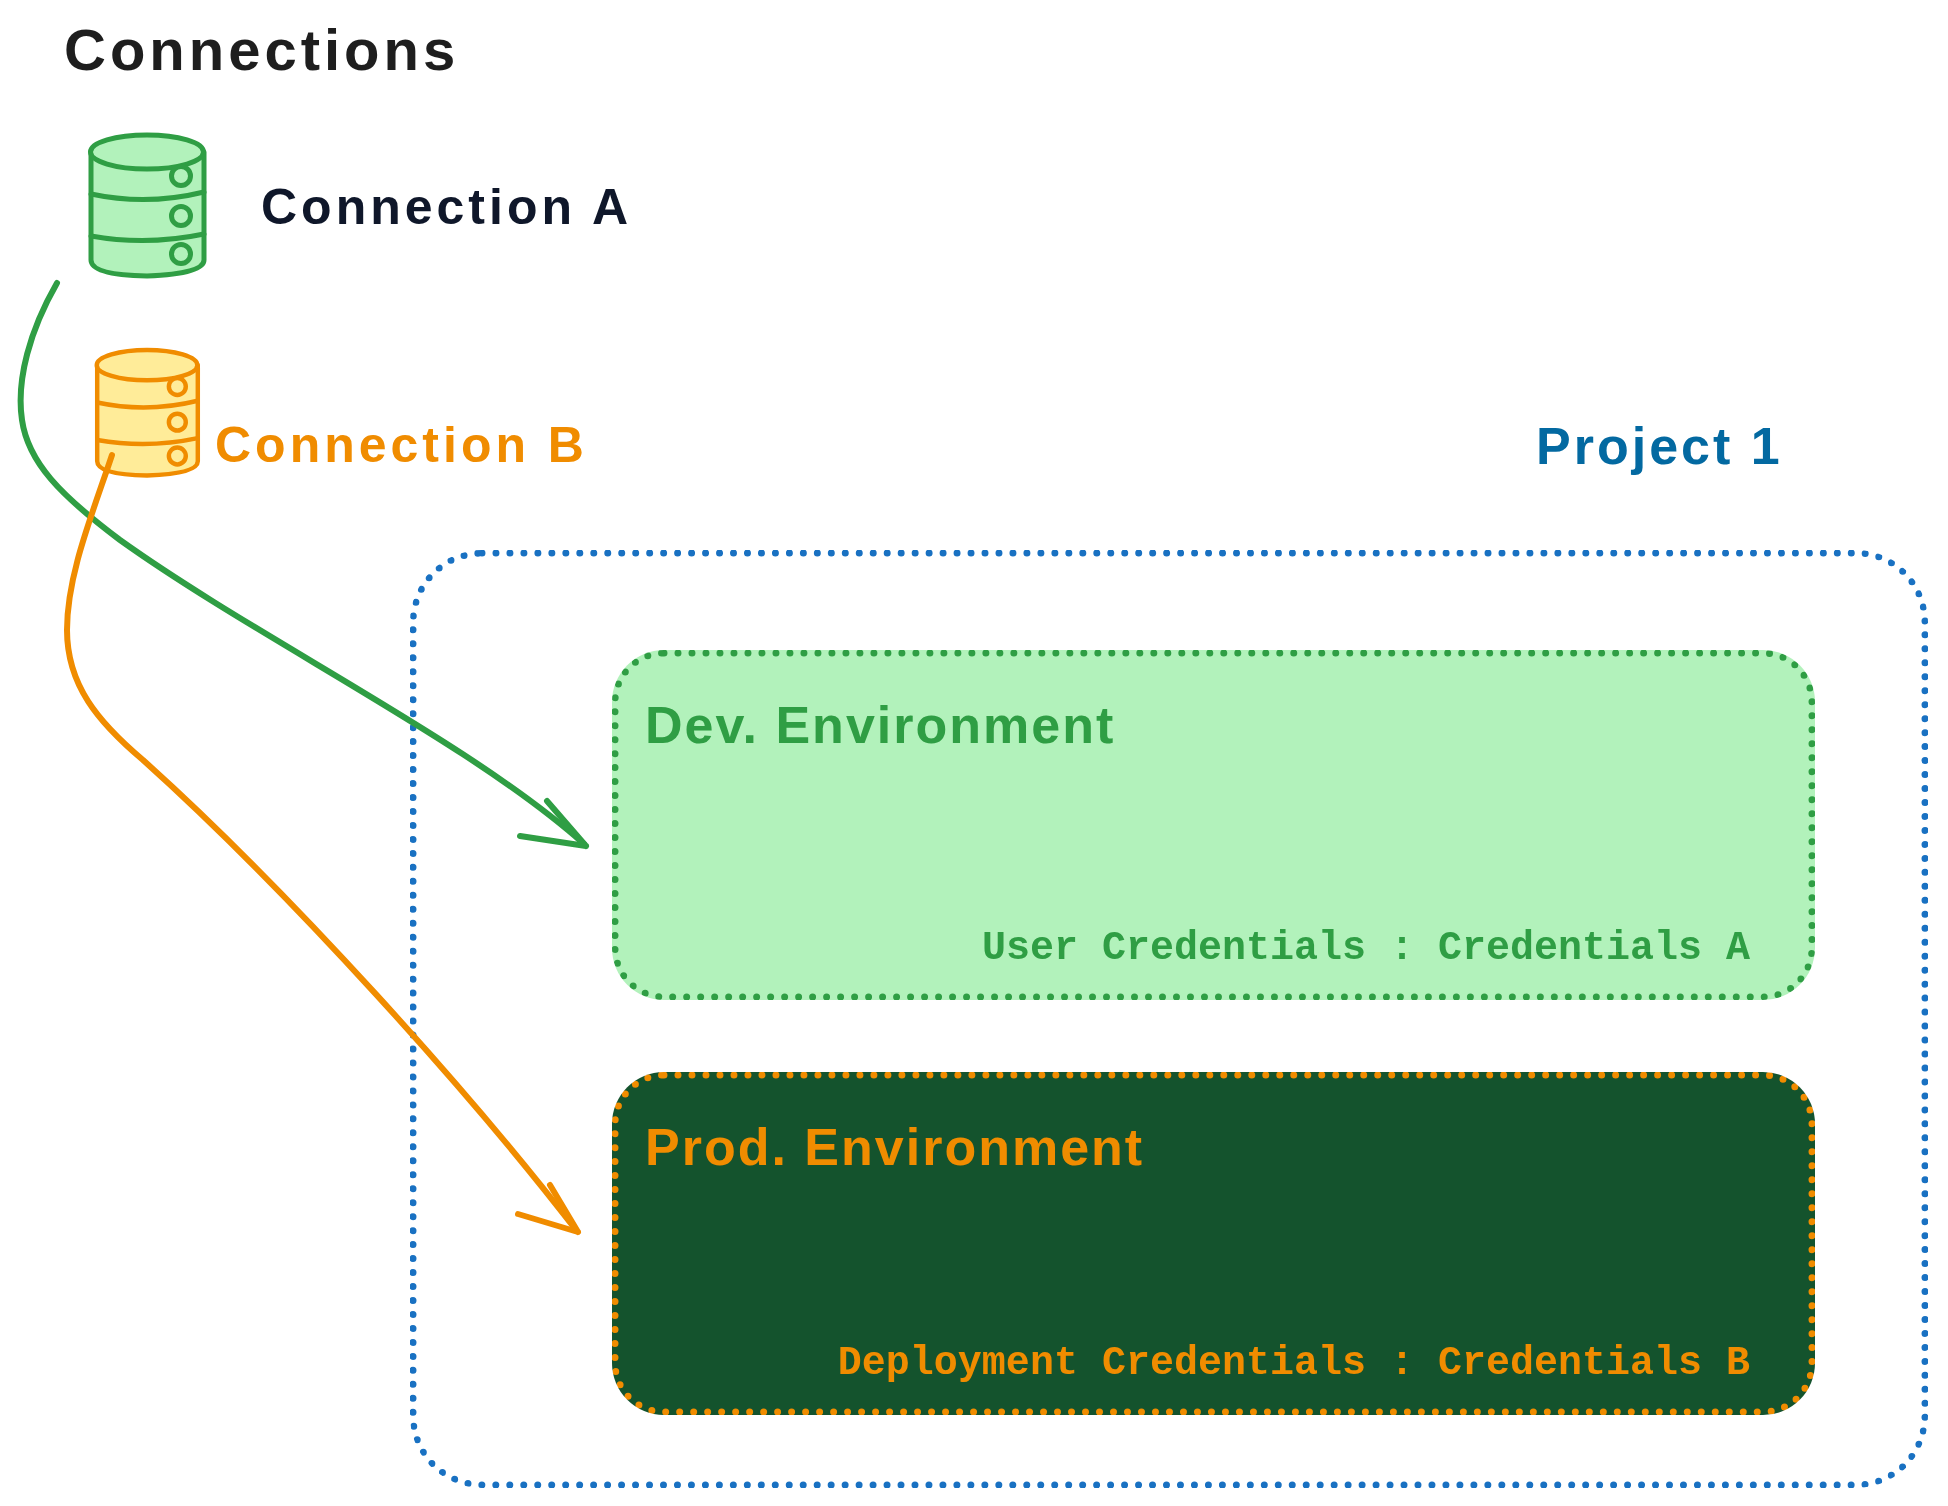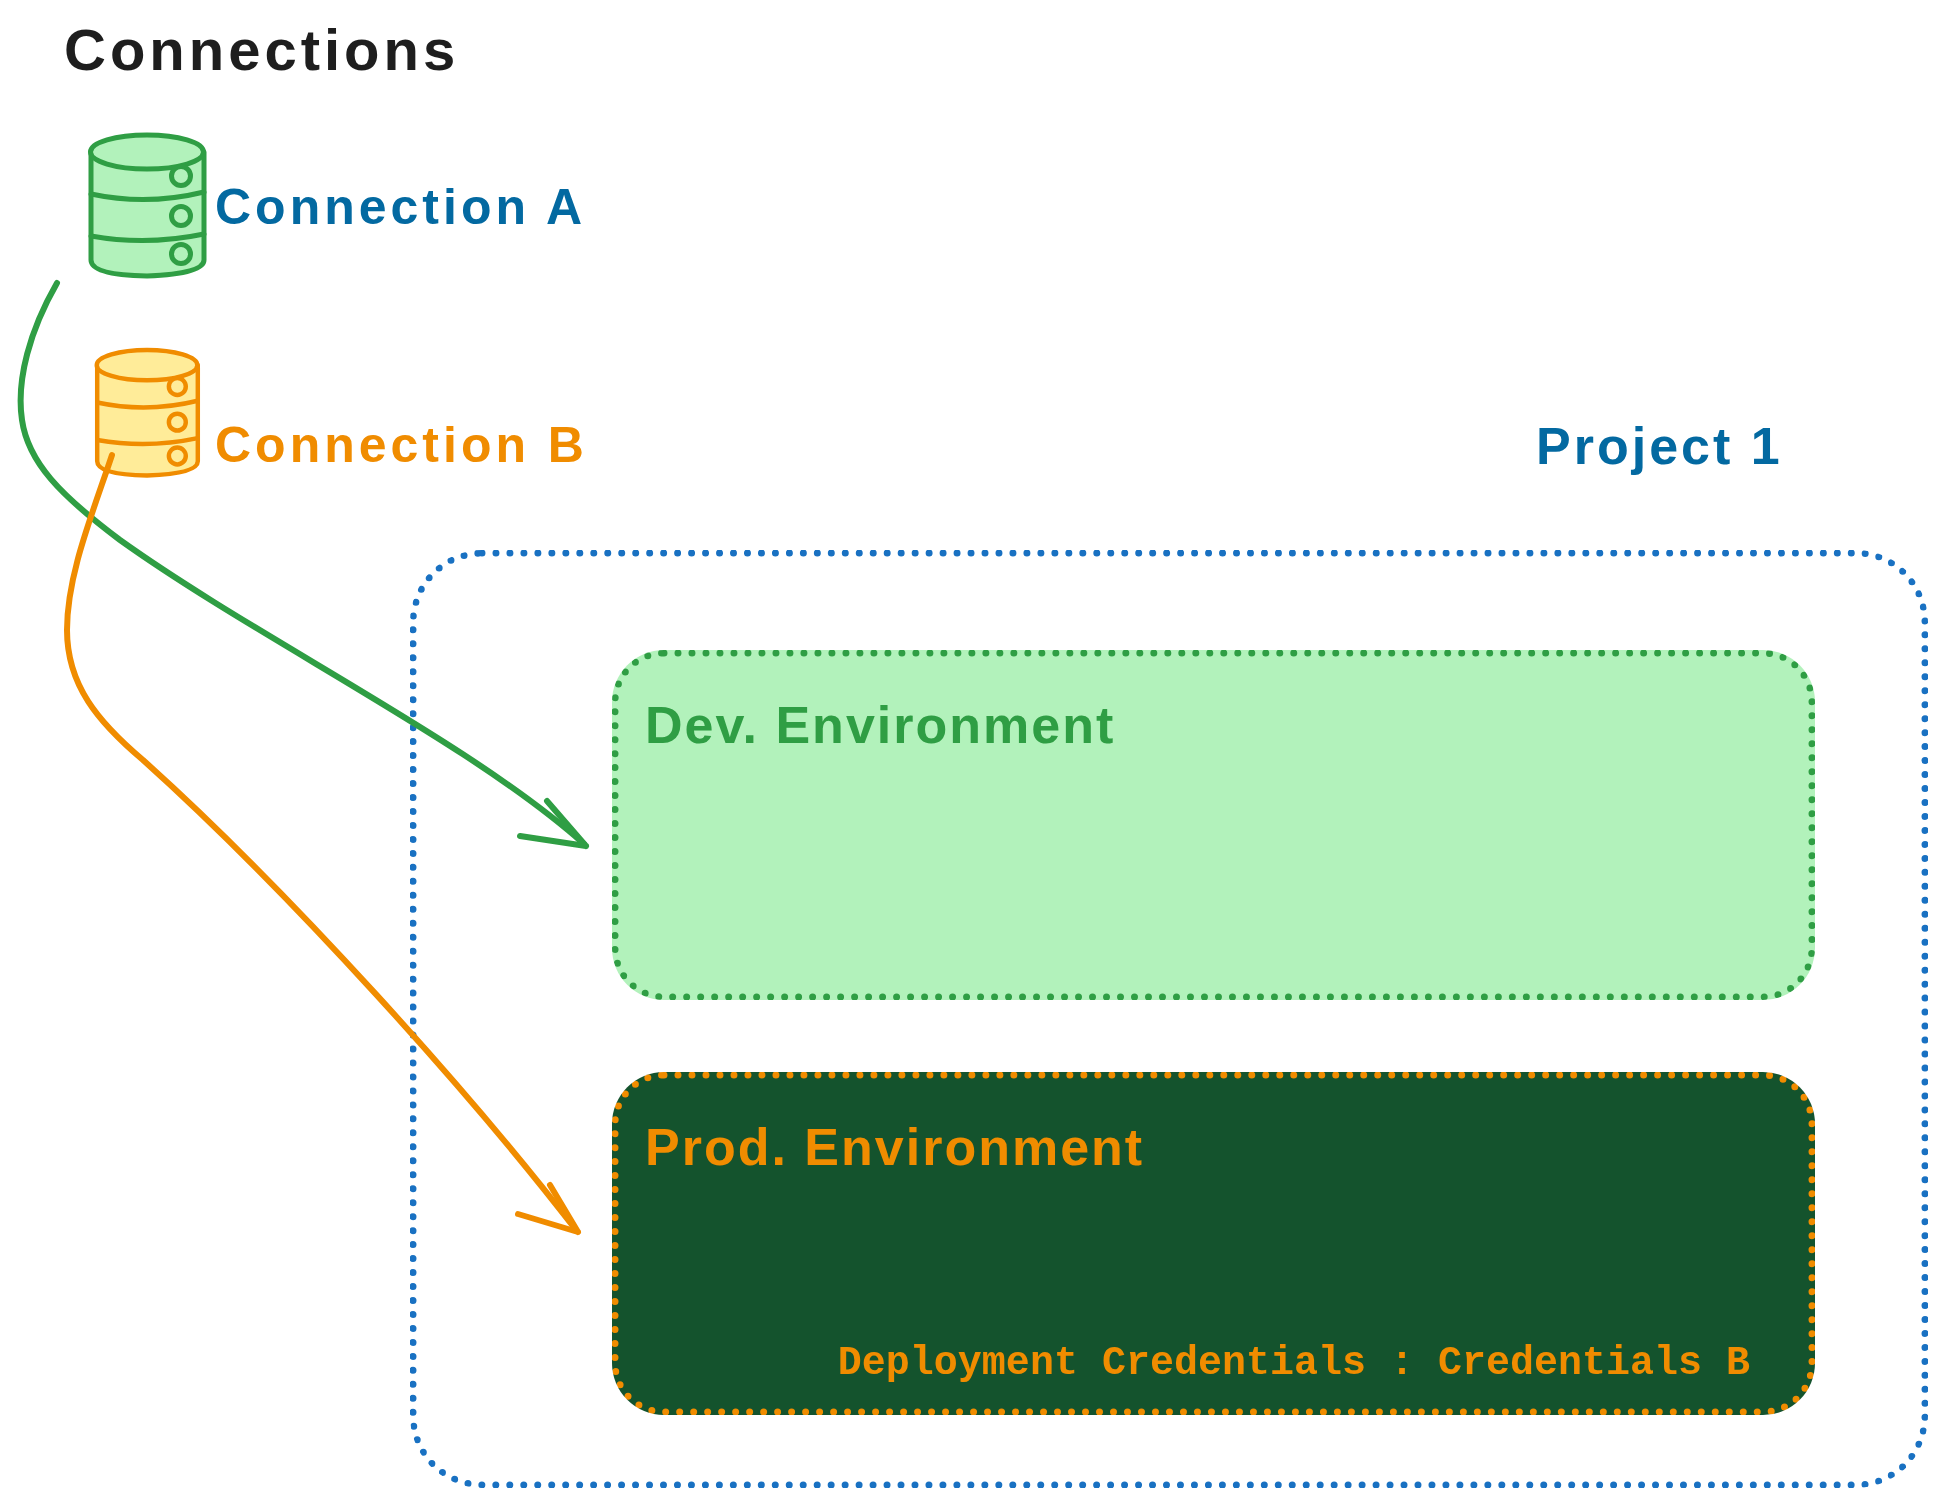--- a/index.html
+++ b/index.html
@@ -29,21 +29,21 @@
   .db-orange svg .body, .db-orange svg .lid { fill: #ffec99; }
   .db-icon svg .line, .db-icon svg circle { fill: none; }
   .conn-label {
     position: absolute;
     left: 215px;
     font-size: 50px;
     font-weight: 700;
     letter-spacing: 4px;
     white-space: nowrap;
   }
-  .conn-a { top: 178px; color: #0369a1; }
+  .conn-a { top: 178px; color: #0f172a; margin-left: 46px; }
   .conn-b { top: 372px; color: #f08c00; margin-top: 44px; }
   .project-title {
     position: absolute;
     left: 1536px; top: 416px;
     font-size: 52px;
     font-weight: 700;
     letter-spacing: 3px;
     color: #0369a1;
     white-space: nowrap;
   }
@@ -134,20 +134,21 @@
       <circle cx="96" cy="128" r="9.5"></circle>
     </svg>
   </div>
   <div class="conn-label conn-b">Connection B</div>
 
   <div class="project-title">Project 1</div>
 
   <div class="project-box">
     <div class="env-box env-dev">
       <div class="env-title">Dev. Environment</div>
+      <div class="env-cred">User Credentials : Credentials A</div>
     </div>
     <div class="env-box env-prod">
       <div class="env-title">Prod. Environment</div>
       <div class="env-cred">Deployment Credentials : Credentials B</div>
     </div>
   </div>
 
   <svg class="overlay" viewBox="0 0 1948 1506">
     <path d="M 57 283 C 30 330, 16 380, 22 420 C 28 462, 60 495, 120 540 C 260 640, 470 742, 584 844" stroke="#2f9e44"></path>
     <path d="M 547 801 L 586 846 M 586 846 L 520 836" stroke="#2f9e44"></path>

